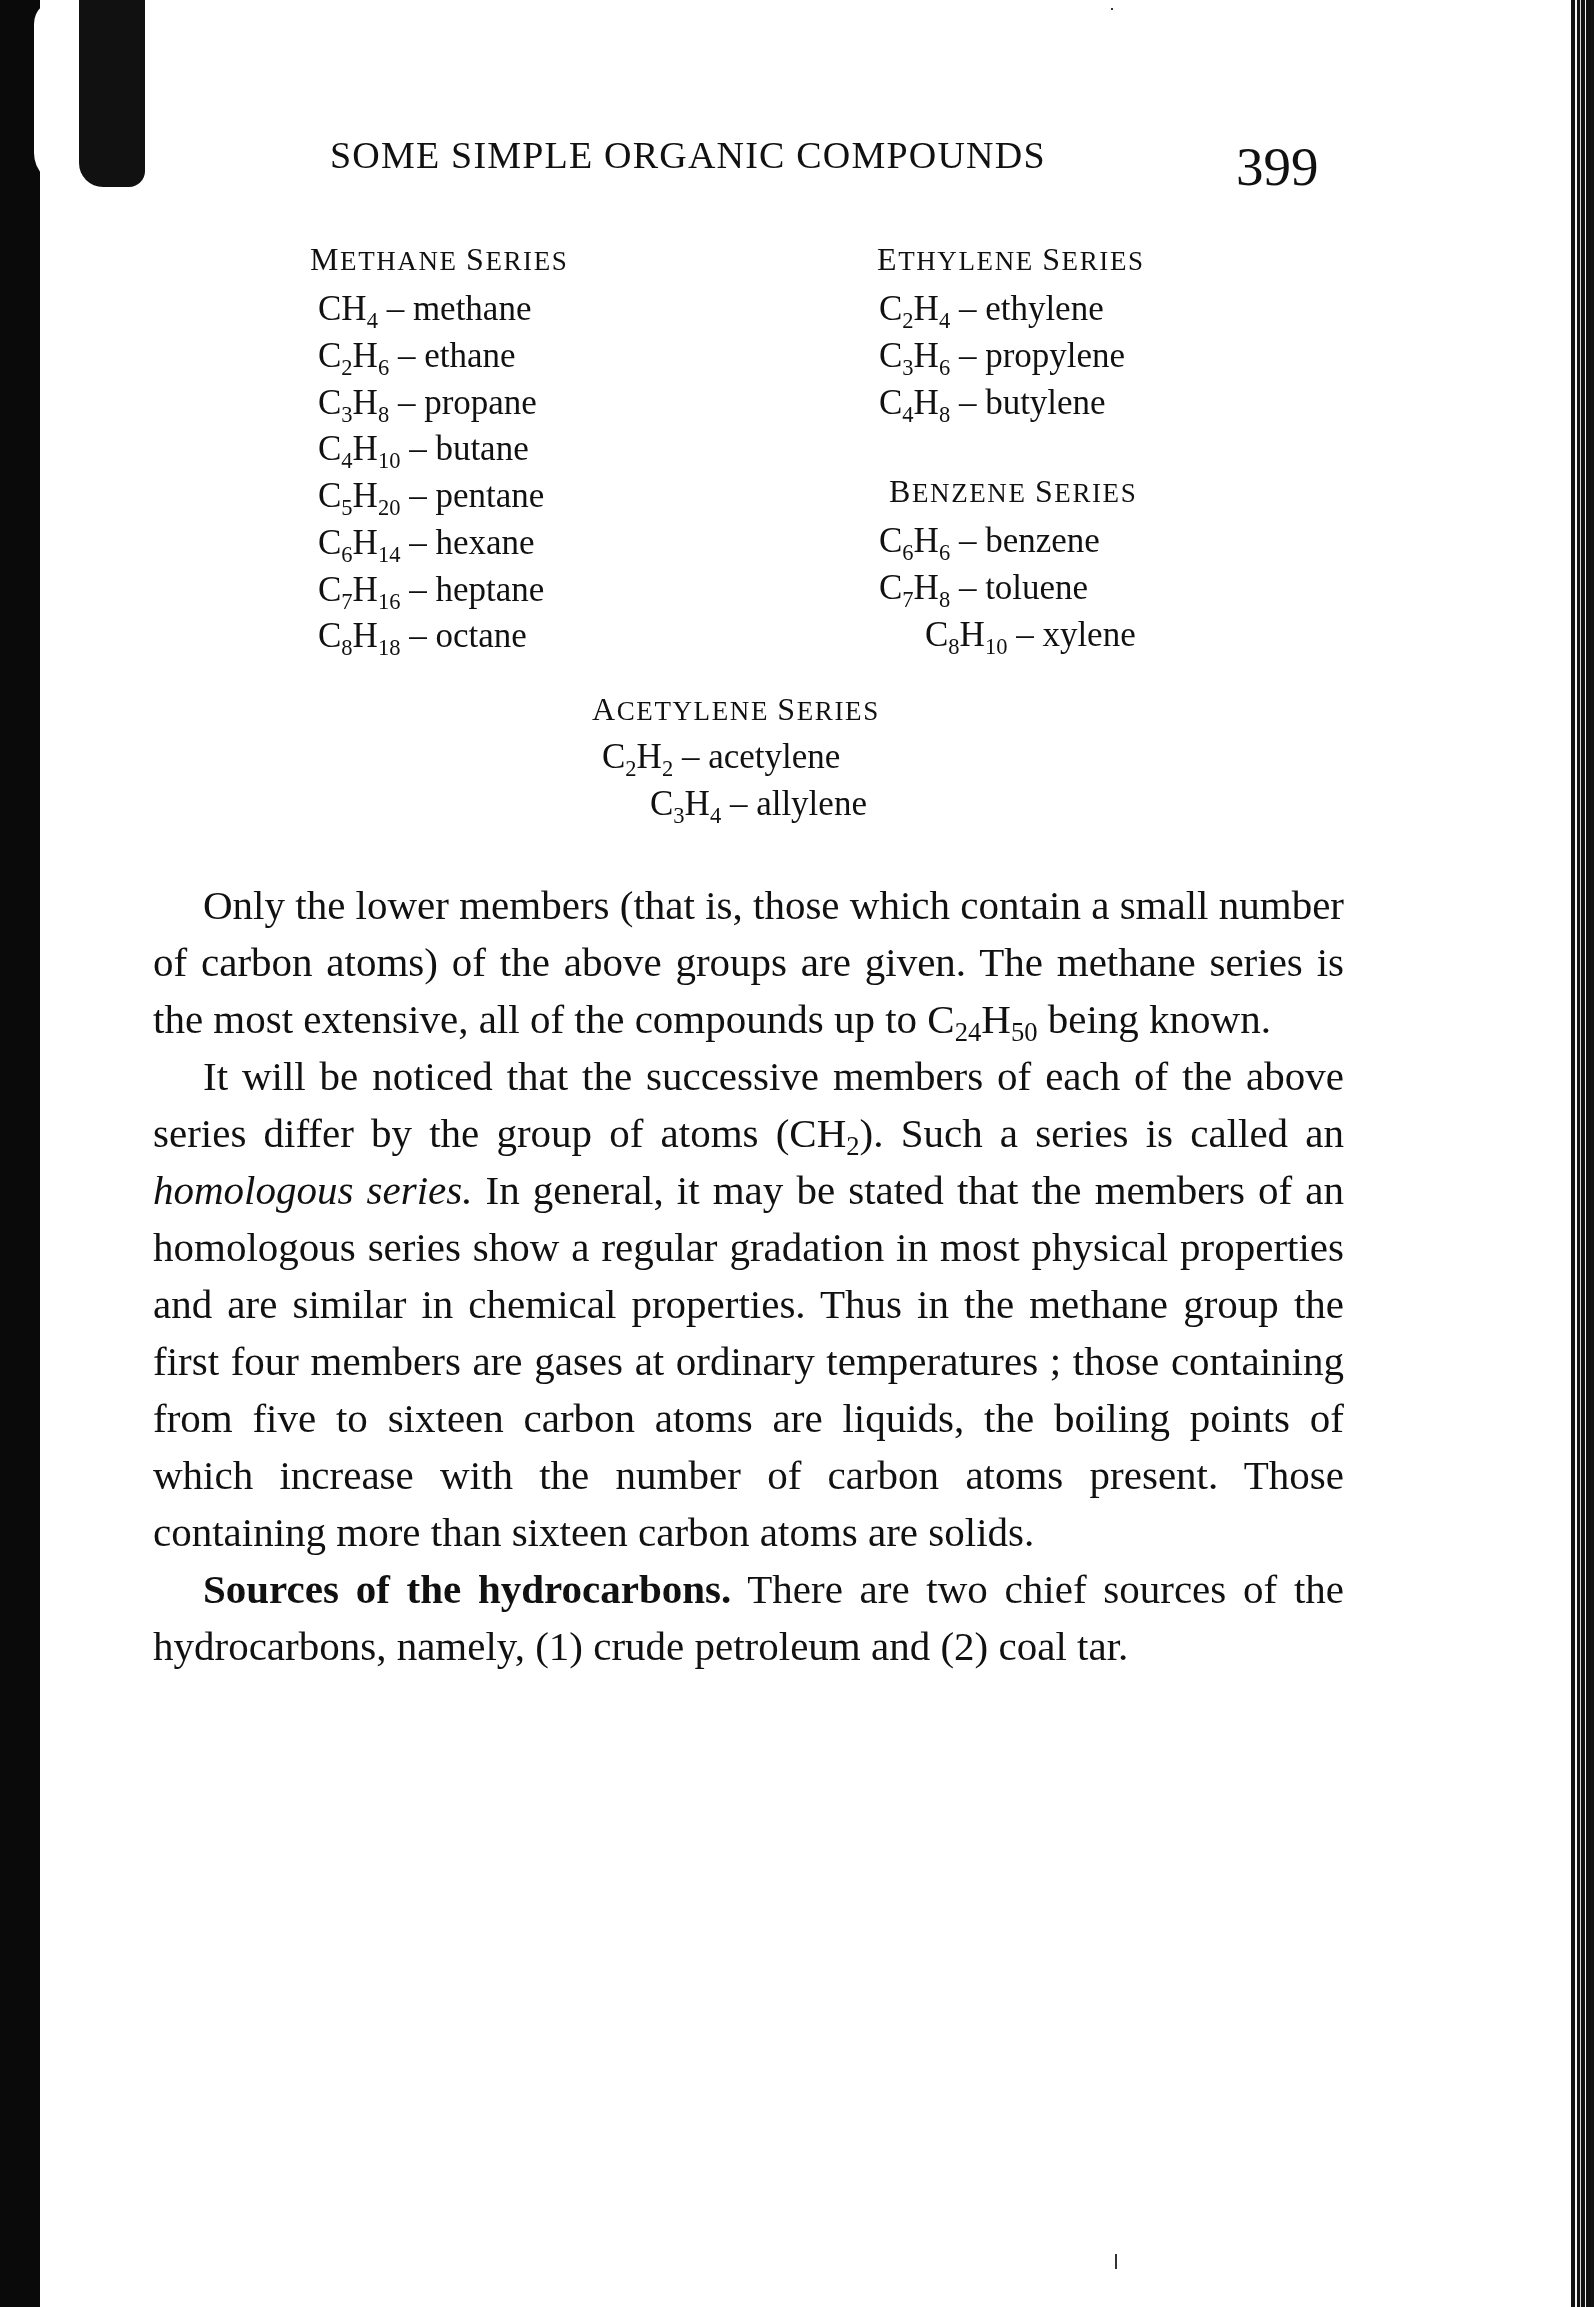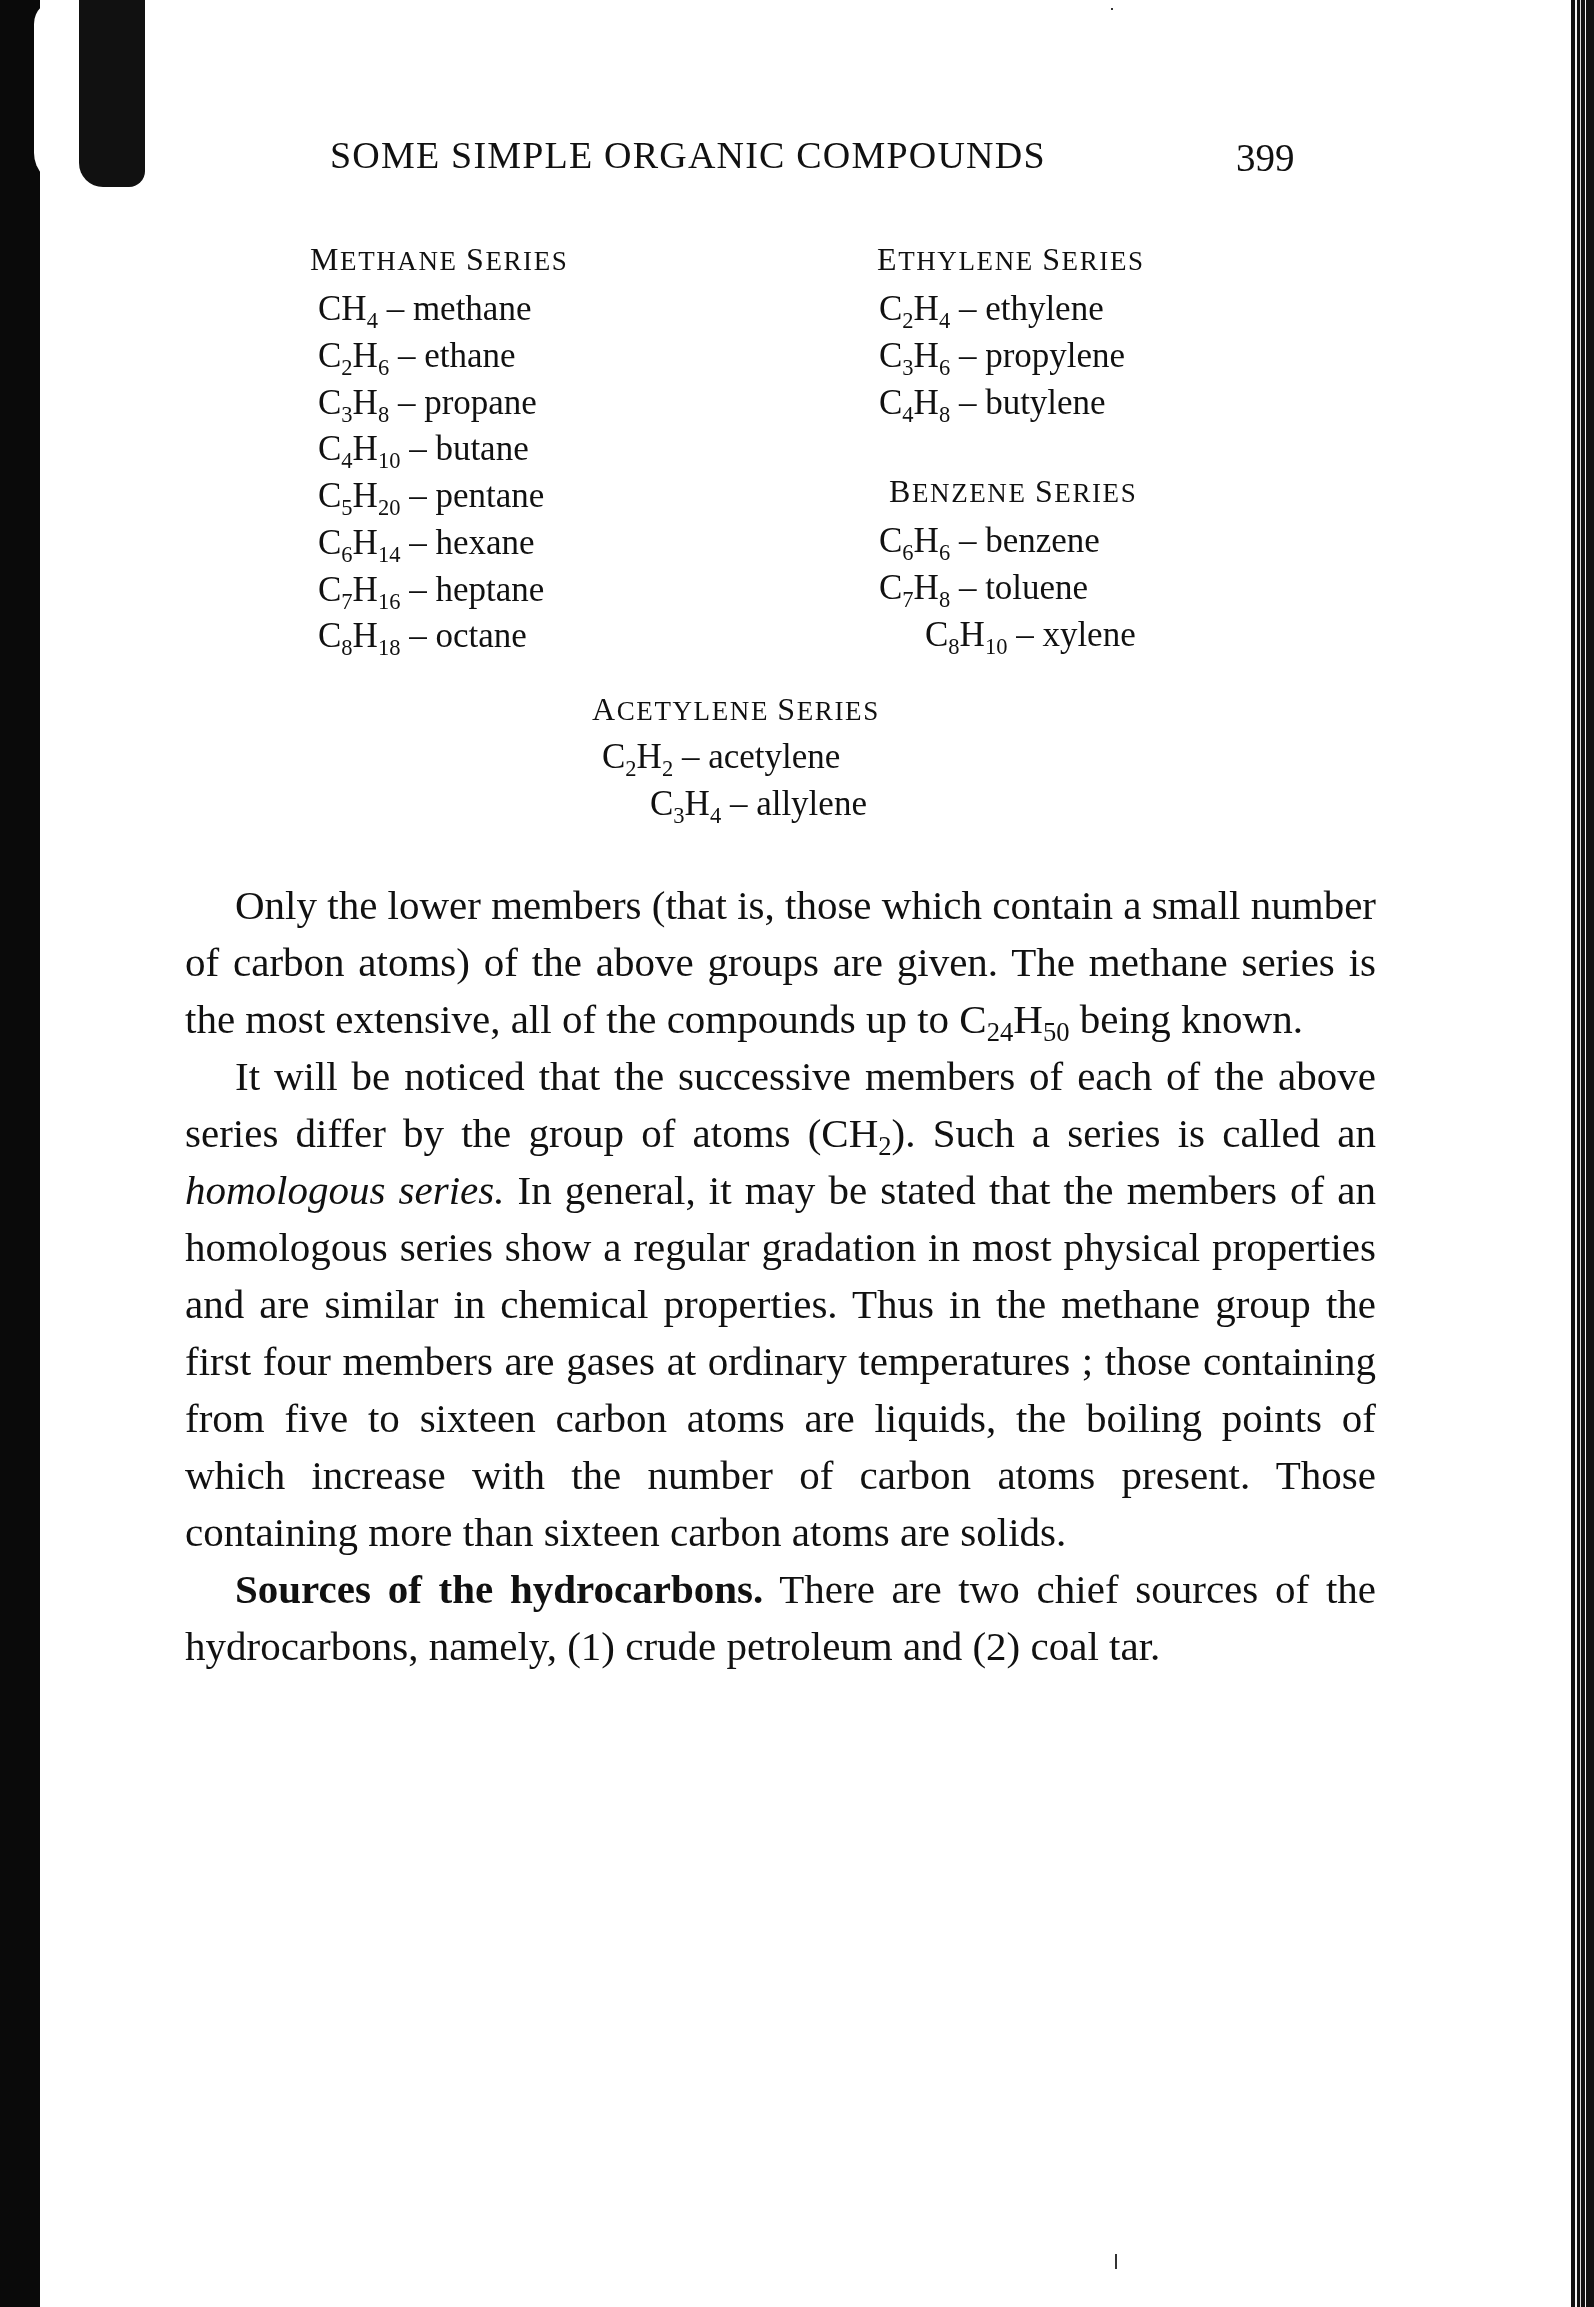--- a/index.html
+++ b/index.html
@@ -10,28 +10,28 @@
   }
   .left-band { position: absolute; left: 0; top: 0; width: 40px; height: 2307px; background: #0a0a0a; }
   .thumb-shadow { position: absolute; left: 79px; top: 0; width: 66px; height: 187px; background: #111;
     border-radius: 0 0 16px 24px; }
   .thumb { position: absolute; left: 34px; top: 0; width: 48px; height: 185px; background: #fff;
     border-radius: 24px 16px 16px 32px; }
   .right-band { position: absolute; right: 0; top: 0; width: 24px; height: 2307px;
     background: repeating-linear-gradient(90deg, #111 0 4px, #f4f4f4 4px 5.6px, #111 5.6px 8.9px, #ddd 8.9px 9.7px); }
 
   .running-head { position: absolute; top: 133px; left: 330px; font-size: 38px; letter-spacing: 1.2px; white-space: nowrap; }
-  .page-number { position: absolute; top: 135px; left: 1236px; font-size: 39px; }
+  .page-number { position: absolute; top: 135px; left: 1236px; font-size: 55px; }
 
   .series-heading { position: absolute; font-size: 27px; letter-spacing: 1.6px; font-variant: small-caps; white-space: nowrap; }
   .series-heading .cap { font-size: 32px; }
   .formula { position: absolute; font-size: 35px; white-space: nowrap; line-height: 1; }
   .formula sub { font-size: 22.5px; vertical-align: -8px; line-height: 0; }
 
-  .body-text { position: absolute; left: 153px; width: 1191px; font-size: 41px; line-height: 57px; text-align: justify; margin-left: 32px; }
+  .body-text { position: absolute; left: 153px; width: 1191px; font-size: 41px; line-height: 57px; text-align: justify; }
   .para { margin: 0; text-indent: 50px; }
   .body-text sub { font-size: 26.6px; vertical-align: -8px; line-height: 0; }
   .bold-lead { font-weight: bold; }
   .speck { position: absolute; width: 2.4px; height: 2.4px; background: #333; }
 </style>
 </head>
 <body>
 
 <div class="left-band"></div>
 <div class="thumb"></div>

